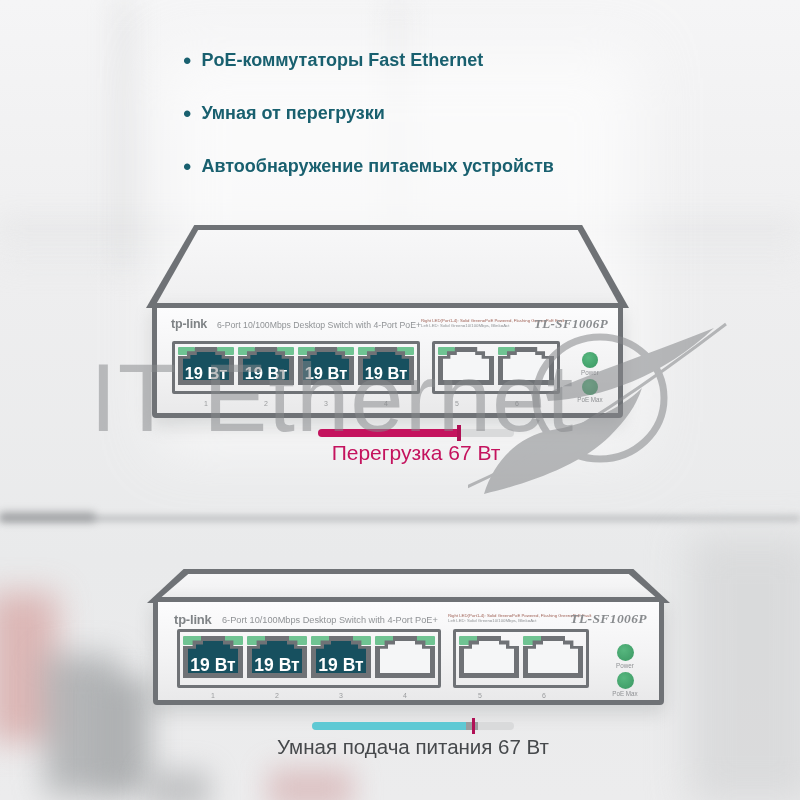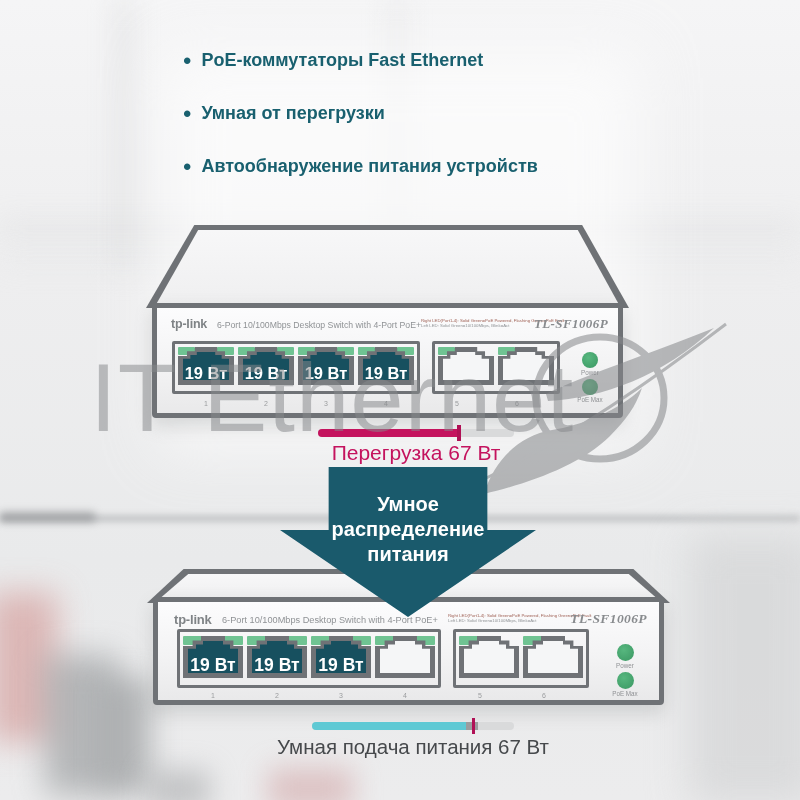--- a/index.html
+++ b/index.html
@@ -148,21 +148,21 @@
     <div class="feature">
       <span class="dot">•</span>
       <span class="ftx">PoE-коммутаторы Fast Ethernet</span>
     </div>
     <div class="feature">
       <span class="dot">•</span>
       <span class="ftx">Умная от перегрузки</span>
     </div>
     <div class="feature">
       <span class="dot">•</span>
-      <span class="ftx">Автообнаружение питания устройств</span>
+      <span class="ftx">Автообнаружение питаемых устройств</span>
     </div>
   </div>
 
   <div class="trap sw1-trap-o"></div>
   <div class="trap sw1-trap-i"></div>
   <div class="sw-face sw1">
     <span class="brand">tp-link</span>
     <span class="desc">6-Port 10/100Mbps Desktop Switch with 4-Port PoE+</span>
     <div class="legend">
       <div class="lg1">Right LED(Port1-4):  Solid Green=PoE Powered,  Flashing Green=PoE Fault</div>
@@ -270,27 +270,20 @@
   <div class="bar-label bar1-label">Перегрузка 67 Вт</div>
 
   <div class="wm-text">IT Ethernet</div>
   <svg class="wm-logo" viewBox="0 0 260 200">
     <ellipse cx="132" cy="100" rx="64" ry="61" fill="none" stroke="#85878a" stroke-width="7"></ellipse>
     <path d="M78,96 C115,78 170,60 246,30 C195,78 135,100 80,103 Z" fill="#85878a"></path>
     <path d="M16,196 C58,186 112,168 142,138 C158,122 168,108 174,90 C152,112 112,128 84,132 C52,137 26,162 16,196 Z" fill="#85878a"></path>
     <path d="M-8,192 C90,150 190,78 258,26" fill="none" stroke="#85878a" stroke-width="3"></path>
   </svg>
 
-  <div class="arrow">
-    <div class="arrow-text">
-      <div>Умное</div>
-      <div>распределение</div>
-      <div>питания</div>
-    </div>
-  </div>
 
   <div class="trap sw2-trap-o"></div>
   <div class="trap sw2-trap-i"></div>
   <div class="sw-face sw2">
     <span class="brand">tp-link</span>
     <span class="desc">6-Port 10/100Mbps Desktop Switch with 4-Port PoE+</span>
     <div class="legend">
       <div class="lg1">Right LED(Port1-4):  Solid Green=PoE Powered,  Flashing Green=PoE Fault</div>
       <div class="lg2">Left LED:  Solid Green=10/100Mbps,  Blink=Act</div>
     </div>

